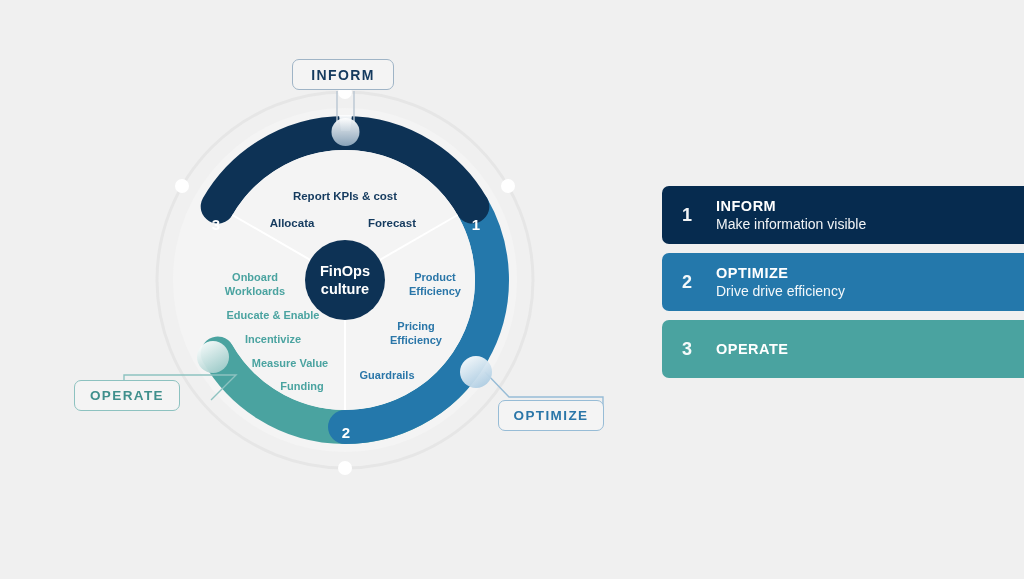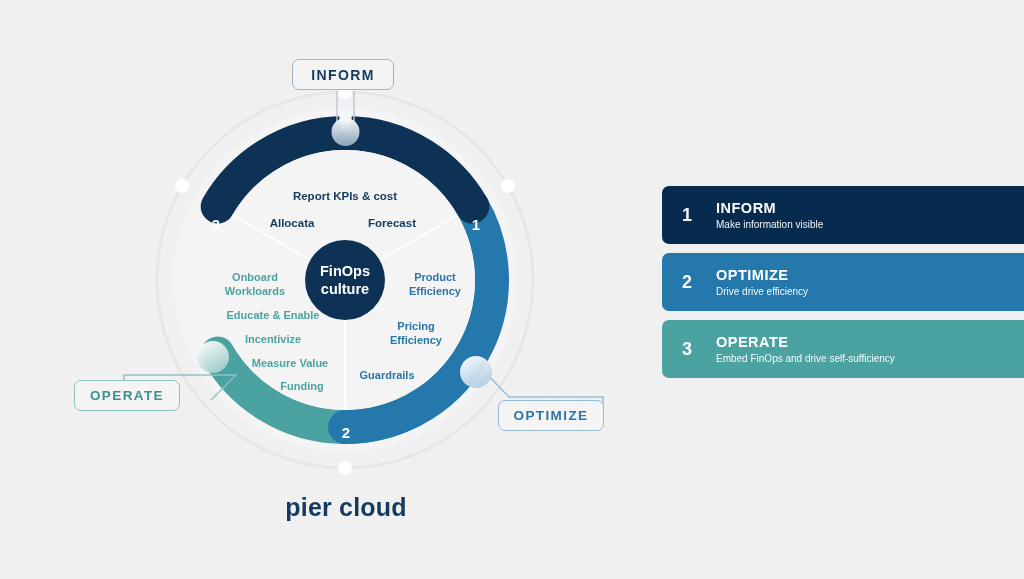--- a/index.html
+++ b/index.html
@@ -55,21 +55,21 @@
     color:#ffffff;
     box-sizing:border-box;
     padding-left:20px;
   }
   .card .num{
     font-size:18px;font-weight:bold;width:34px;flex:none;
     color:#ffffff;opacity:.95;
   }
   .card .txt{display:flex;flex-direction:column;justify-content:center;}
   .card .ttl{font-size:14.5px;font-weight:bold;letter-spacing:.5px;line-height:1.25;}
-  .card .sub{font-size:10px;line-height:1.3;opacity:.95;}
+  .card .sub{font-size:14px;line-height:1.3;opacity:.95;}
 </style>
 </head>
 <body>
 
 <div id="stage">
 
   <div class="wheel-wrap">
     <svg class="wheel-svg" width="500" height="420" viewBox="0 0 500 420">
       <defs>
         <linearGradient id="pinGrad" x1="0" y1="0" x2="0" y2="1">
@@ -147,21 +147,20 @@
   <div class="callout inform">
     <span>INFORM</span>
   </div>
   <div class="callout operate">
     <span>OPERATE</span>
   </div>
   <div class="callout optimize">
     <span>OPTIMIZE</span>
   </div>
 
-  <div class="logo">pier cloud</div>
 
   <div class="cards">
 
     <div class="card" style="background:#062b4f;">
       <div class="num">1</div>
       <div class="txt">
         <div class="ttl">INFORM</div>
         <div class="sub">Make information visible</div>
       </div>
     </div>
@@ -171,19 +170,18 @@
       <div class="txt">
         <div class="ttl">OPTIMIZE</div>
         <div class="sub">Drive drive efficiency</div>
       </div>
     </div>
 
     <div class="card" style="background:#4aa3a0;">
       <div class="num">3</div>
       <div class="txt">
         <div class="ttl">OPERATE</div>
-        <div class="sub">Embed FinOps and drive self-sufficiency</div>
       </div>
     </div>
 
   </div>
 
 </div>
 
 </body></html>

